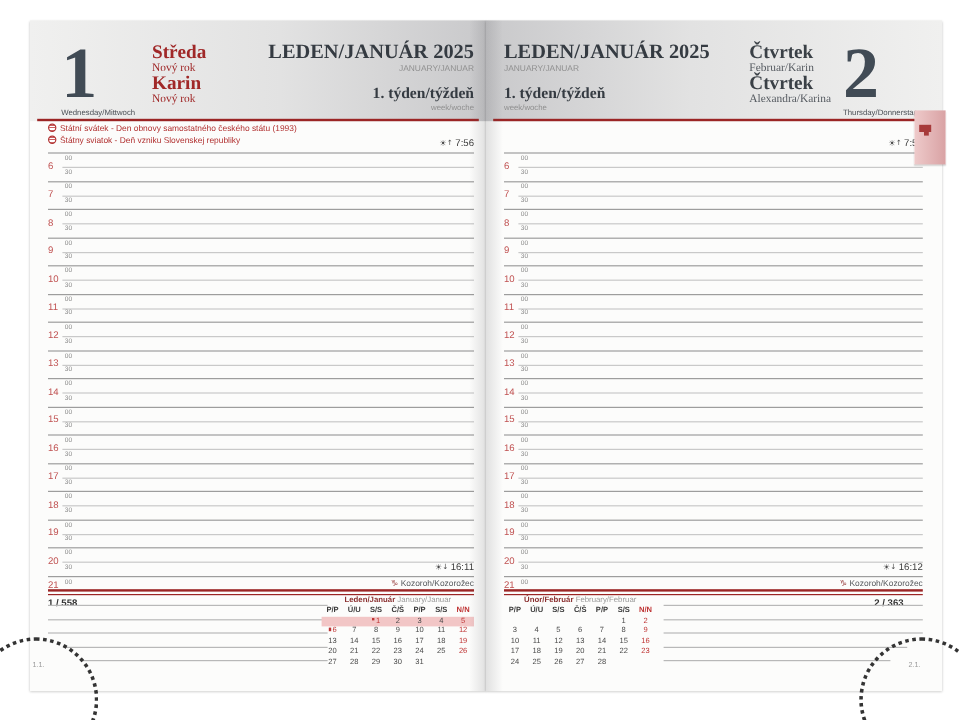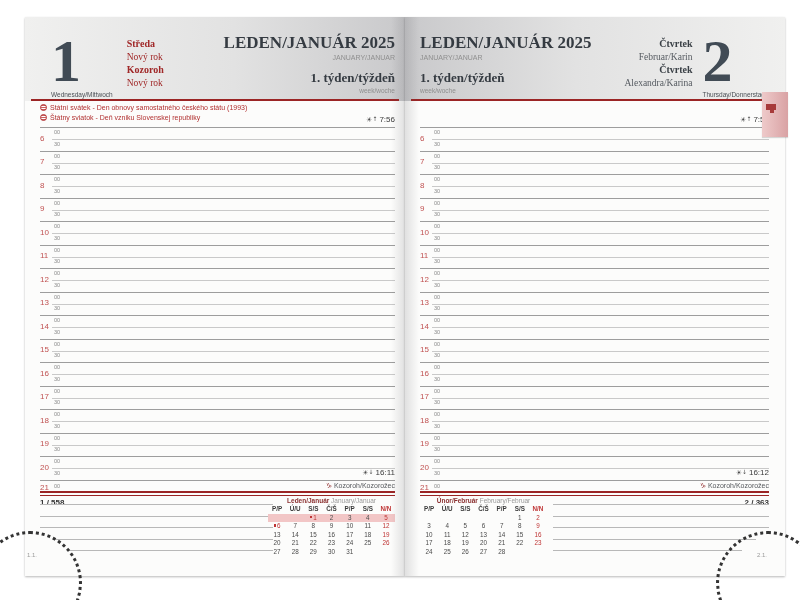--- a/index.html
+++ b/index.html
@@ -23,22 +23,22 @@
 
   .day-block { position:absolute; top:18px; display:flex; }
   .page.left  .day-block { left:26px; }
   .page.right .day-block { right:20px; }
   .numcol { text-align:left; }
   .page.right .numcol { text-align:left; }
   .big-num { font-family:"Liberation Serif", serif; font-weight:bold; font-size:60px; line-height:52px; color:#414b55; }
   .day-sub { font-size:6.5px; color:#4a4f55; white-space:nowrap; margin-top:4px; }
   .names { margin-top:2px; }
   .page.left  .names { margin-left:14px; text-align:left; }
-  .page.right .names { margin-right:10px; text-align:right; }
-  .nm-big   { font-family:"Liberation Serif", serif; font-weight:bold; font-size:10px; line-height:14px; }
+  .page.right .names { margin-right:10px; }
+  .nm-big   { font-family:"Liberation Serif", serif; font-weight:bold; font-size:16px; line-height:14px; }
   .nm-small { font-family:"Liberation Serif", serif; font-size:9.5px; line-height:12px; }
   .names.red  .nm-big, .names.red  .nm-small { color:#a02828; }
   .names.dark .nm-big { color:#3a4046; } .names.dark .nm-small { color:#555a60; }
 
   .month-block { position:absolute; top:16px; }
   .page.left  .month-block { right:var(--pr); text-align:right; }
   .page.right .month-block { left:var(--pl); text-align:left; }
   .month-title { font-family:"Liberation Serif", serif; font-weight:bold; font-size:17px; color:#353b42; }
   .month-sub   { font-size:7px; color:#8f8f8f; margin-top:1px; }
   .week-title  { font-family:"Liberation Serif", serif; font-weight:bold; font-size:13px; color:#353b42; margin-top:9px; }
@@ -65,21 +65,21 @@
   .sunset-line { position:absolute; right:0; top:341px; font-size:8px; color:#3a3a3a; z-index:2; }
   .zodiac-line { position:absolute; right:0; top:354.5px; font-size:7px; color:#55585c; z-index:2; }
   .zod { font-family:"DejaVu Sans", sans-serif; font-size:7px; color:#9a4040; margin-right:2px; }
 
   .double-rule { position:absolute; top:474px; left:var(--pl); right:var(--pr); height:5px;
                  border-top:2.5px solid #9b2525; border-bottom:1px solid #9b2525; }
 
   
   .footer { position:absolute; top:480px; left:var(--pl); right:var(--pr); height:60px; }
   .counter { position:absolute; top:1px; font-weight:bold; font-size:8px; color:#333; }
-  .page.left  .counter { left:0; } .page.right .counter { right:0; }
+  .page.left  .counter { left:0; } .page.right .counter { right:16px; }
   .note-lines { position:absolute; top:7px; bottom:0; }
   .page.left  .note-lines { left:0; width:233px; }
   .page.right .note-lines { left:133px; right:0; }
   .nline { position:absolute; border-top:1px solid #b8b8b8; }
 
   .mini-cal { position:absolute; top:0; width:127px; }
   .page.left  .mini-cal { right:0; } .page.right .mini-cal { left:0; }
   .cal-title { text-align:center; font-size:6.5px; height:8px; line-height:8px; white-space:nowrap; }
   .cal-title b { color:#8a3030; } .cal-title span { color:#999; }
   .cal-row { display:flex; height:8.6px; line-height:8.6px; }
@@ -109,21 +109,21 @@
   <div class="page left">
     <div class="header">
       <div class="day-block">
         <div class="numcol">
           <div class="big-num">1</div>
           <div class="day-sub">Wednesday/Mittwoch</div>
         </div>
         <div class="names red">
           <div class="nm-big">Středa</div>
           <div class="nm-small">Nový rok</div>
-          <div class="nm-big">Kozoroh</div>
+          <div class="nm-big">Karin</div>
           <div class="nm-small">Nový rok</div>
         </div>
       </div>
       <div class="month-block">
         <div class="month-title">LEDEN/JANUÁR 2025</div>
         <div class="month-sub">JANUARY/JANUAR</div>
         <div class="week-title">1. týden/týždeň</div>
         <div class="week-sub">week/woche</div>
       </div>
       <div class="header-rule"></div>

